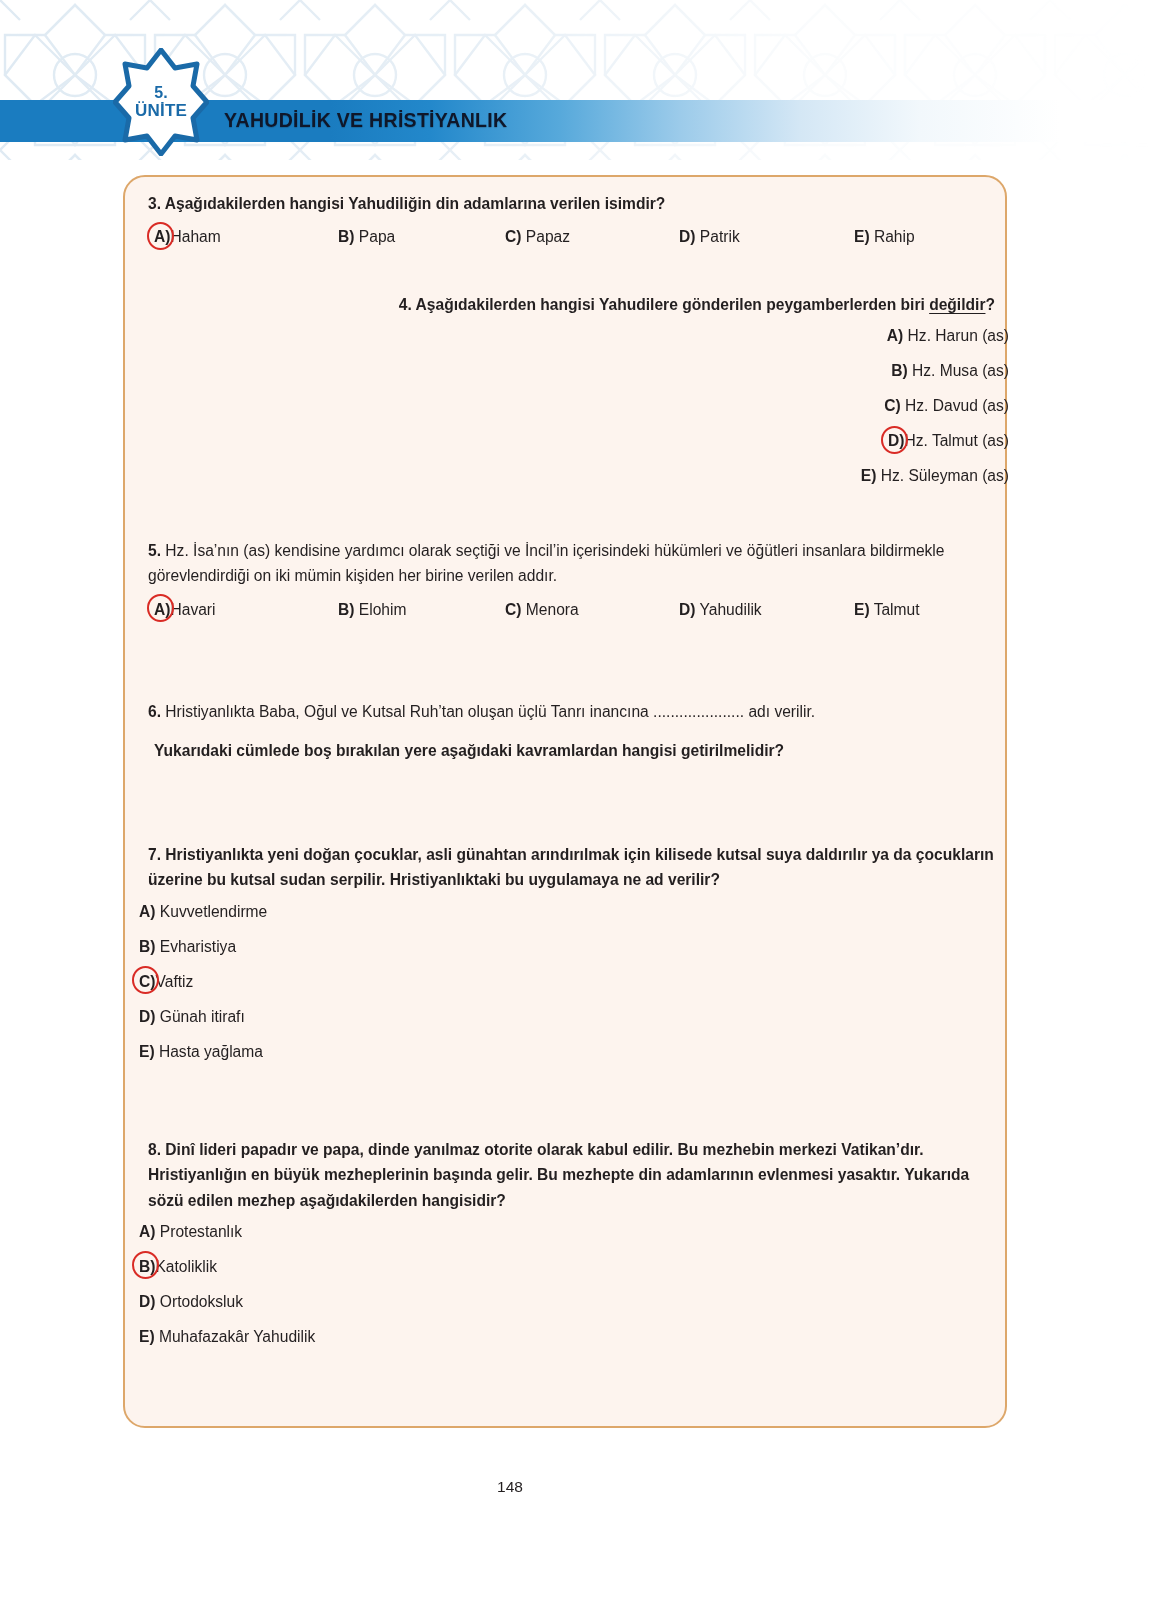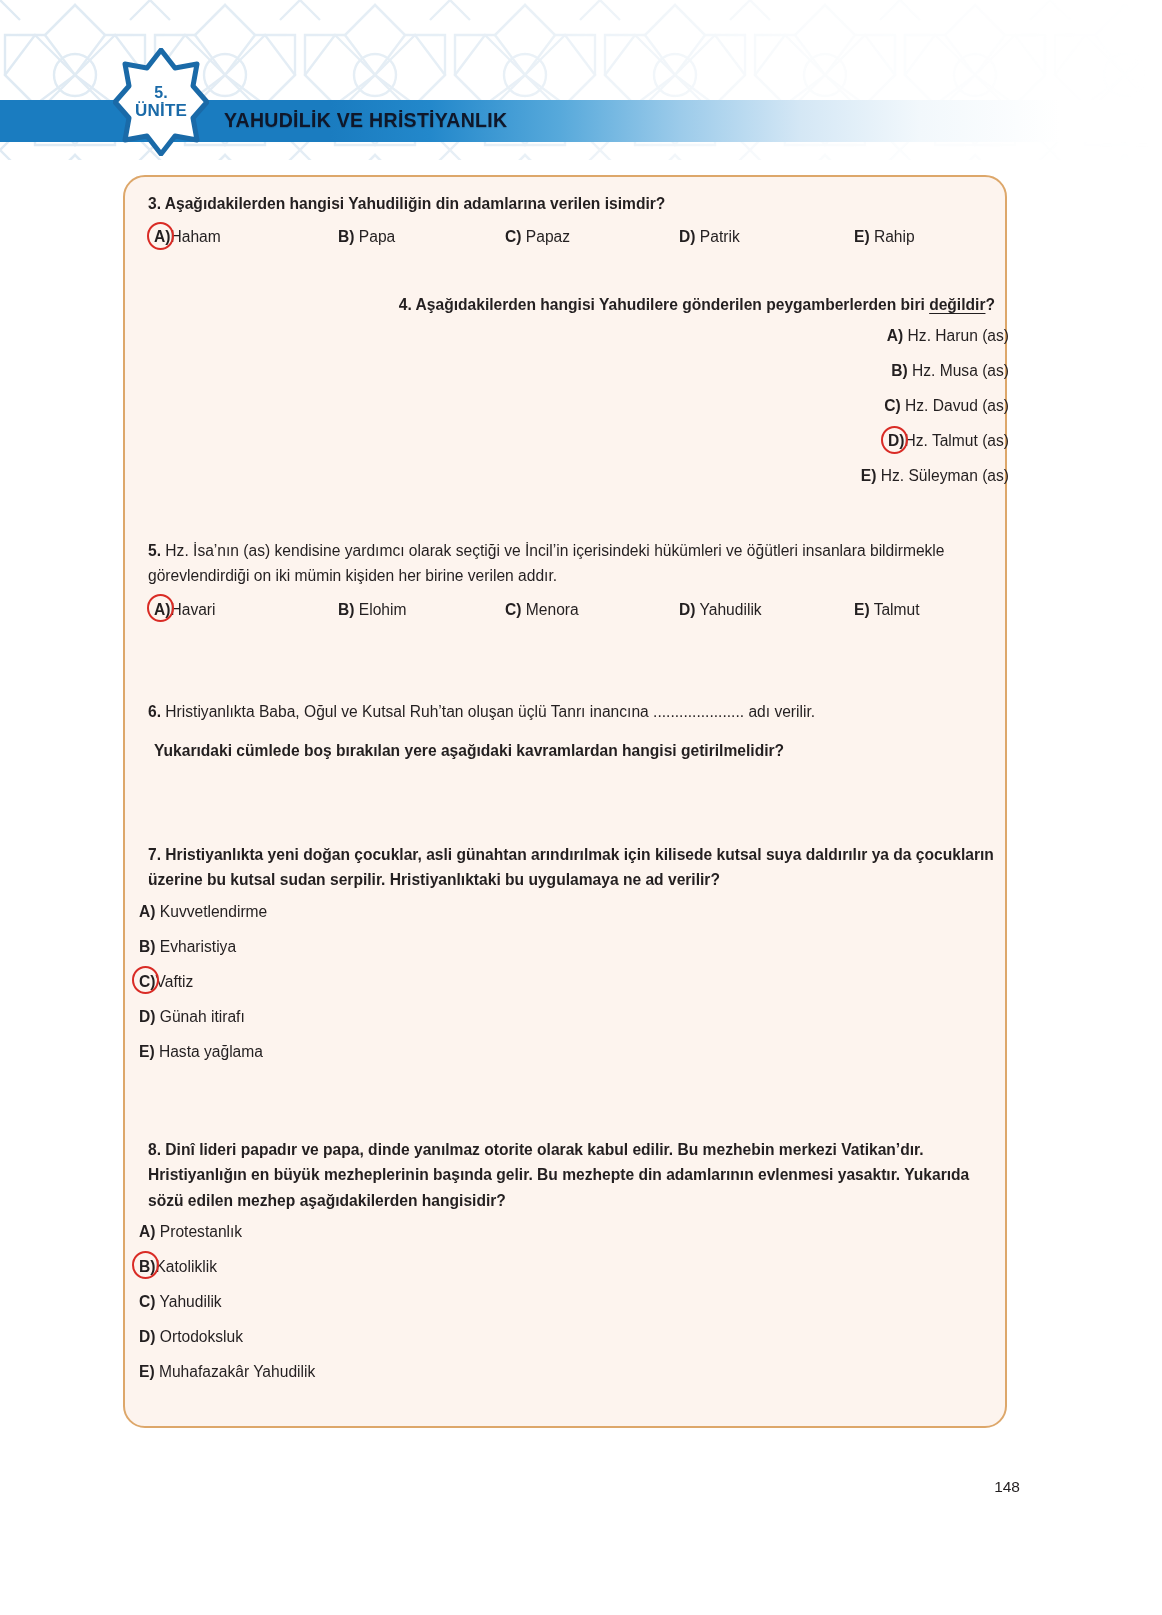--- a/index.html
+++ b/index.html
@@ -167,21 +167,21 @@
     border-radius: 50%;
     box-sizing: border-box;
     pointer-events: none;
   }
 
   .page-number {
     position: absolute;
     left: 0;
     top: 1478px;
     width: 1020px;
-    text-align: right;
+    text-align: center;
     font-size: 15.5px;
     color: #231f20;
   }
 </style>
 </head>
 <body>
 
 <div class="header">
 
   <div class="header-pattern">
@@ -274,21 +274,20 @@
           <div class="opt-v"><span class="lab circled">C)</span><span>Vaftiz</span></div>
           <div class="opt-v"><span class="lab">D)</span> <span>Günah itirafı</span></div>
           <div class="opt-v"><span class="lab">E)</span> <span>Hasta yağlama</span></div>
         </div>
       </div>
       <div class="q" style="top: 960px;">
         <div class="q-stem"><span class="q-num">8. </span><span>Dinî lideri papadır ve papa, dinde yanılmaz otorite olarak kabul edilir. Bu mezhebin merkezi Vatikan’dır. Hristiyanlığın en büyük mezheplerinin başında gelir. Bu mezhepte din adamlarının evlenmesi yasaktır. Yukarıda sözü edilen mezhep aşağıdakilerden hangisidir?</span></div>
         <div class="opts-col" style="margin-top: 10px;">
           <div class="opt-v"><span class="lab">A)</span> <span>Protestanlık</span></div>
           <div class="opt-v"><span class="lab circled">B)</span><span>Katoliklik</span></div>
-          <div class="opt-v"><span class="lab">C)</span> <span>Yahudilik</span></div>
           <div class="opt-v"><span class="lab">D)</span> <span>Ortodoksluk</span></div>
           <div class="opt-v"><span class="lab">E)</span> <span>Muhafazakâr Yahudilik</span></div>
         </div>
       </div>
     </div>
 </div>
 
 <div class="page-number">148</div>
 
 </body></html>

